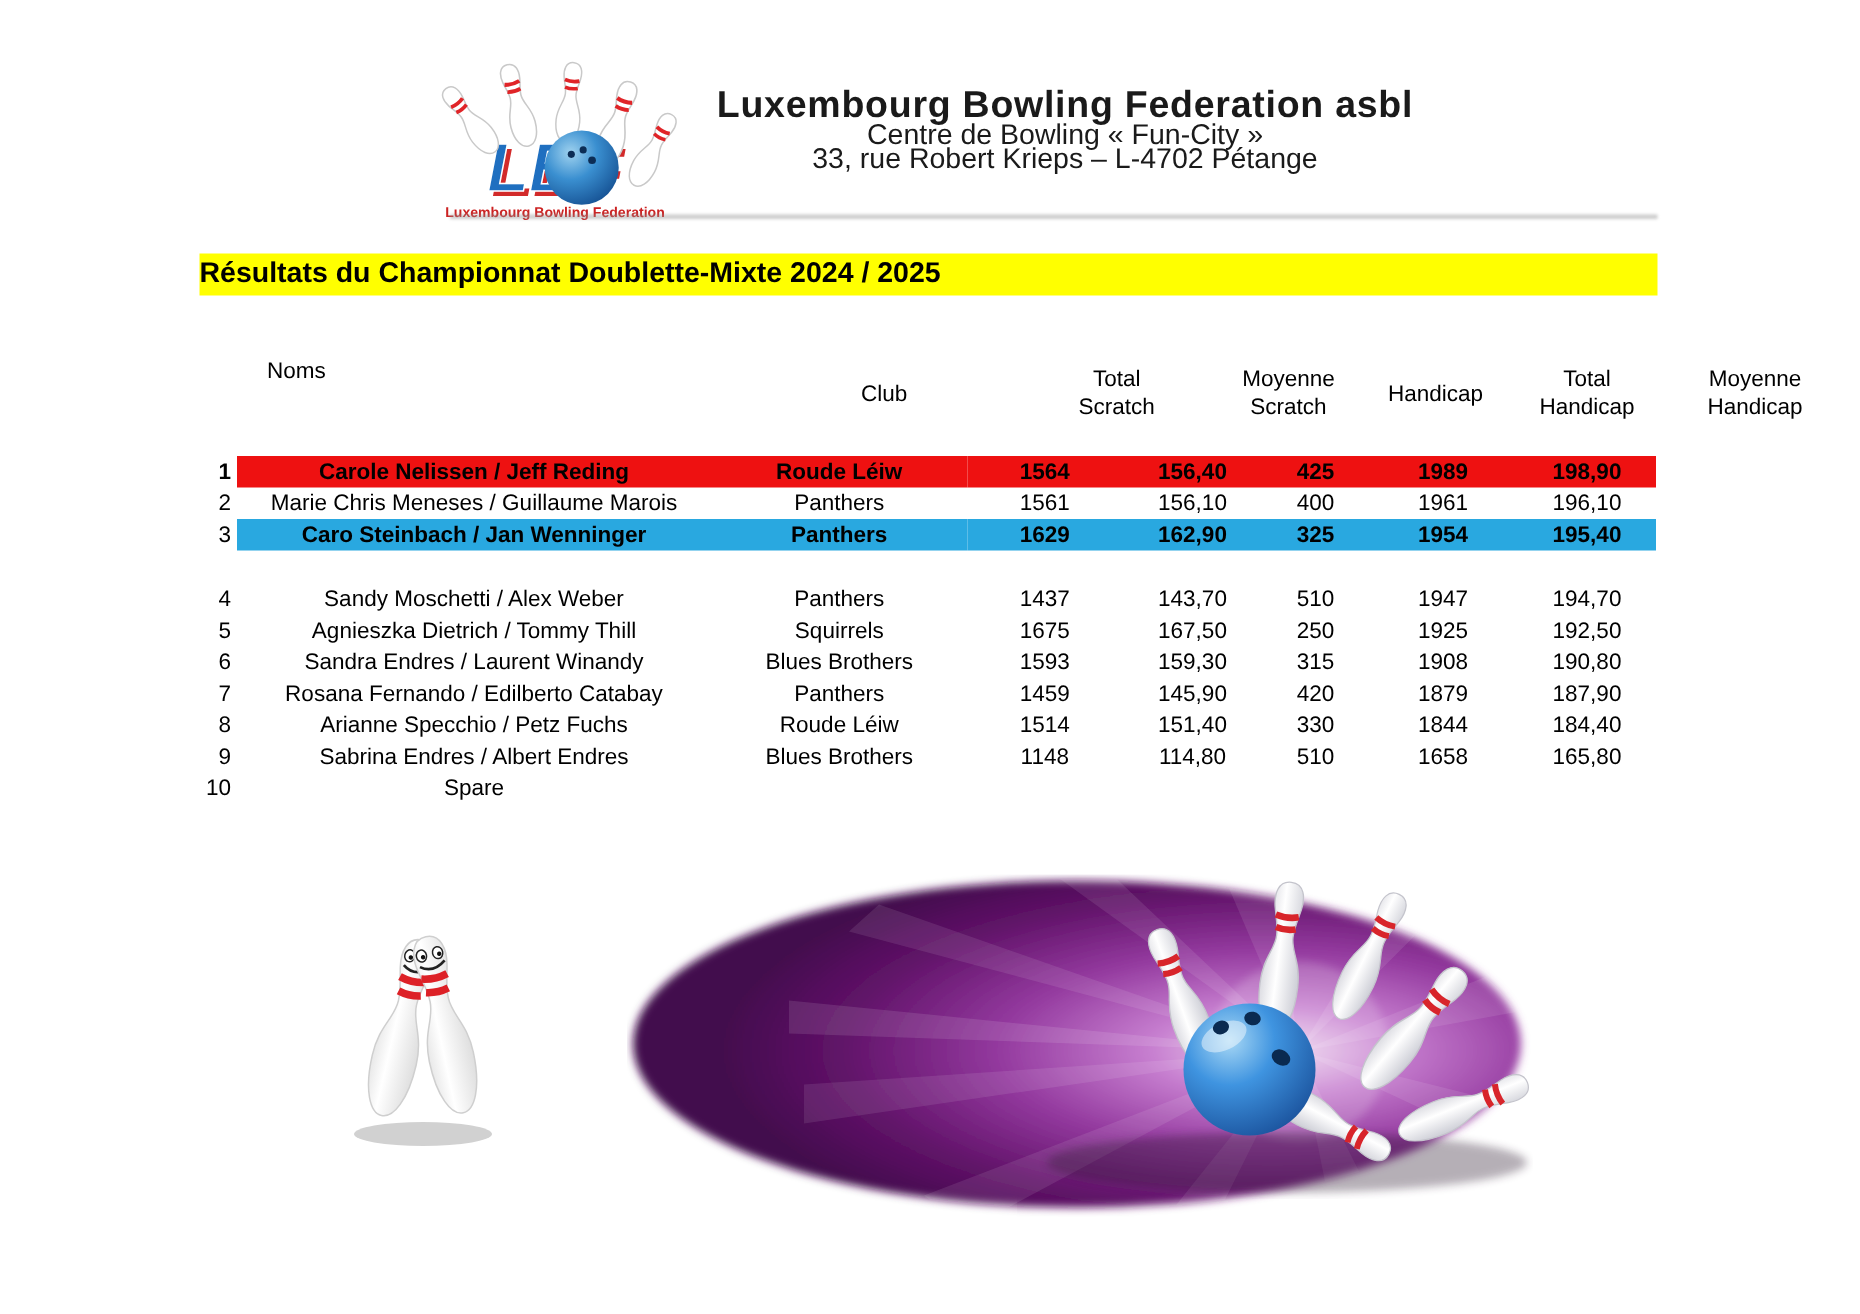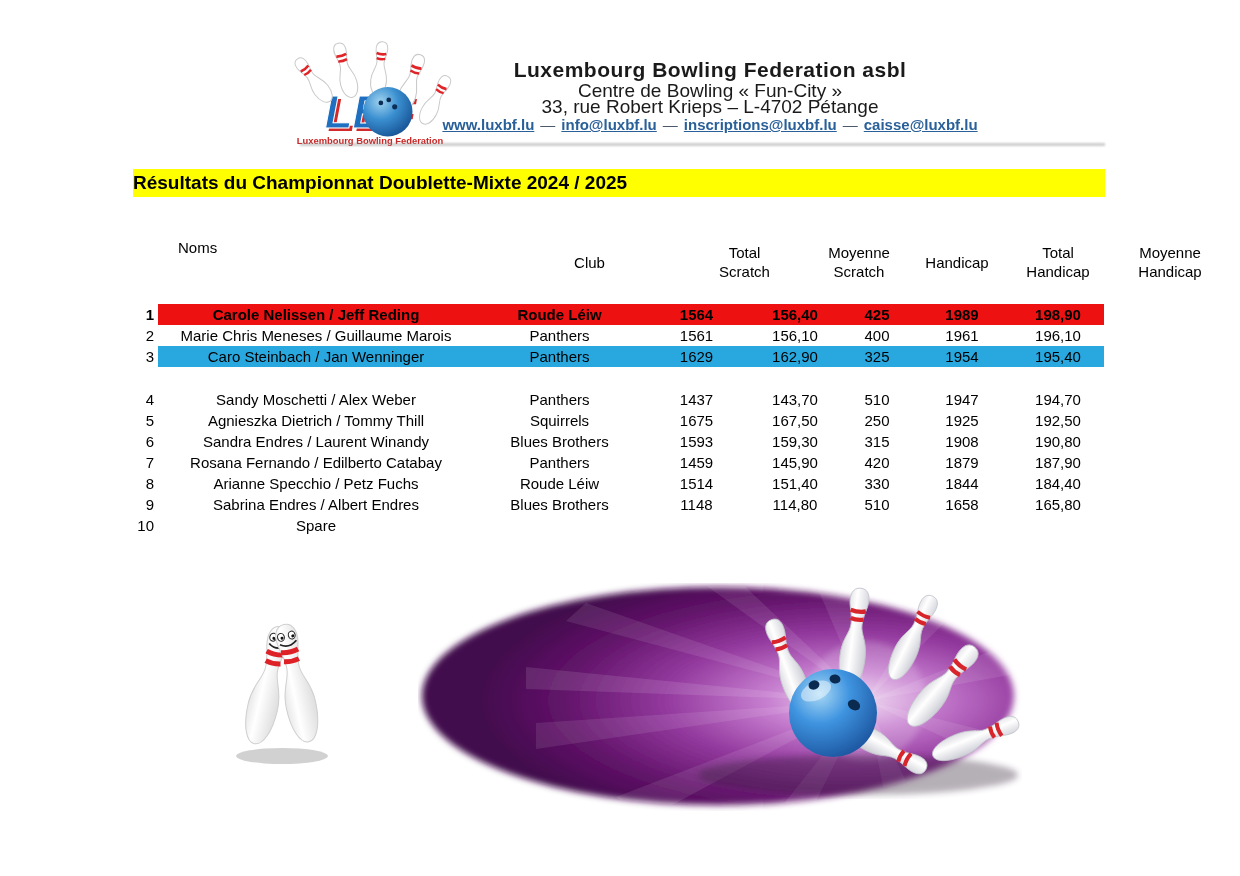--- a/index.html
+++ b/index.html
@@ -2,21 +2,21 @@
 <html><head>
 <meta charset="utf-8">
 <style>
   html,body{margin:0;padding:0;background:#e8e8e8;}
   .page{position:relative;width:1240px;height:876px;background:#ffffff;margin:0 auto;
         font-family:"Liberation Sans", sans-serif;color:#000;overflow:hidden;}
 
   
   .logo{position:absolute;left:286px;top:38px;width:168px;height:112px;}
   .head-text{position:absolute;left:330px;top:57px;width:760px;text-align:center;}
-  .org-name{font-size:21px;font-weight:bold;color:#1a1a1a;letter-spacing:.5px;line-height:26px;}
+  .org-name{font-size:25px;font-weight:bold;color:#1a1a1a;letter-spacing:.5px;line-height:26px;}
   .venue,.addr{font-size:19px;color:#1a1a1a;line-height:16px;}
   .links-line{font-size:15px;line-height:17px;margin-top:1px;}
   .links-line a{color:#2A6099;text-decoration:underline;font-weight:bold;}
   .link-sep{color:#4a5a6a;margin:0 6px;text-decoration:none;}
   .header-artifact{position:absolute;left:300px;top:143px;width:805px;height:3px;
         background:#8f8f8f;opacity:.45;filter:blur(1px);}
 
   
   .title-bar{position:absolute;left:133px;top:169px;width:972px;height:28px;background:#FFFF00;
         text-align:left;font-size:19px;font-weight:bold;line-height:28px;}
@@ -28,21 +28,21 @@
   .hcell{display:flex;flex-direction:column;justify-content:center;align-items:center;
         font-size:15px;line-height:19px;}
   .hcell.h-noms{align-items:flex-start;justify-content:flex-start;padding-left:4px;}
   .trow{height:21px;line-height:21px;font-size:15px;}
   .rowgap{height:22px;}
   .c{box-sizing:border-box;white-space:nowrap;overflow:hidden;}
   .c.rank{text-align:right;padding-right:4px;}
   .c.name,.c.club{text-align:center;padding-left:4px;}
   .c.num{text-align:center;}
   .hl-red{background:#EE1111;}
-  .hl-blue{background:#29A8E0;}
+  .hl-blue{background:#29A8E0;font-weight:bold;}
   .b{font-weight:bold;}
 
   
   .pins-art{position:absolute;left:226px;top:588px;width:110px;height:200px;}
   .strike-art{position:absolute;left:418px;top:583px;width:604px;height:228px;}
 </style>
 </head>
 <body>
 
 <div class="page">
@@ -71,23 +71,20 @@
     <circle cx="96" cy="65" r="2.4" fill="#0c2d55"></circle>
       <circle cx="104" cy="62" r="2.4" fill="#0c2d55"></circle>
       <circle cx="110" cy="69" r="2.6" fill="#0c2d55"></circle>
     <text x="85" y="107" font-size="9.5" font-weight="bold" fill="#cc2222" text-anchor="middle" id="logo-caption-txt">Luxembourg Bowling Federation</text>
   </svg>
 
   <div class="head-text">
     <div class="org-name">Luxembourg Bowling Federation asbl</div>
     <div class="venue">Centre de Bowling « Fun-City »</div>
     <div class="addr">33, rue Robert Krieps – L-4702 Pétange</div>
-    <div class="links-line">
-      <a href="#">www.luxbf.lu</a><span class="link-sep">—</span><a href="#">info@luxbf.lu</a><span class="link-sep">—</span><a href="#">inscriptions@luxbf.lu</a><span class="link-sep">—</span><a href="#">caisse@luxbf.lu</a>
-    </div>
   </div>
   <div class="header-artifact"></div>
 
   <div class="title-bar">Résultats du Championnat Doublette-Mixte 2024 / 2025</div>
 
   <div class="tbl">
     <div class="thead">
       <div class="hcell"></div>
       <div class="hcell h-noms">
           <span>Noms</span>

